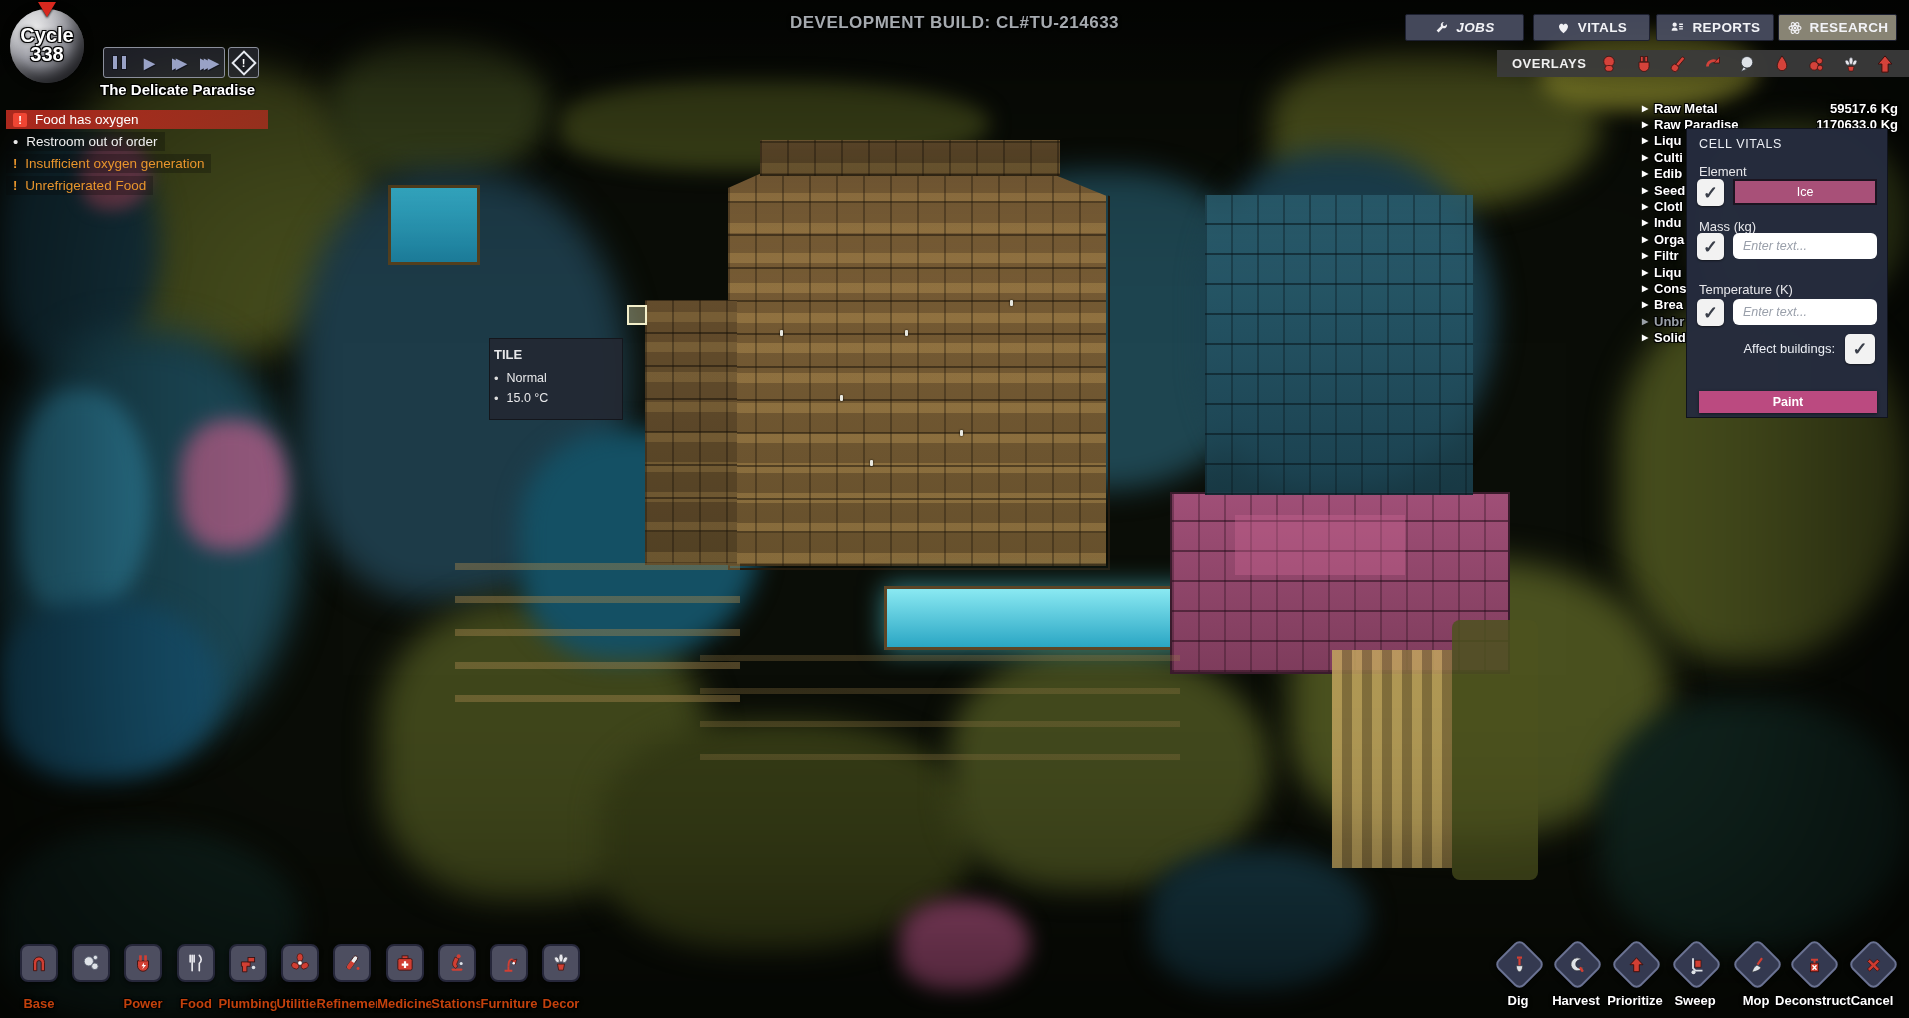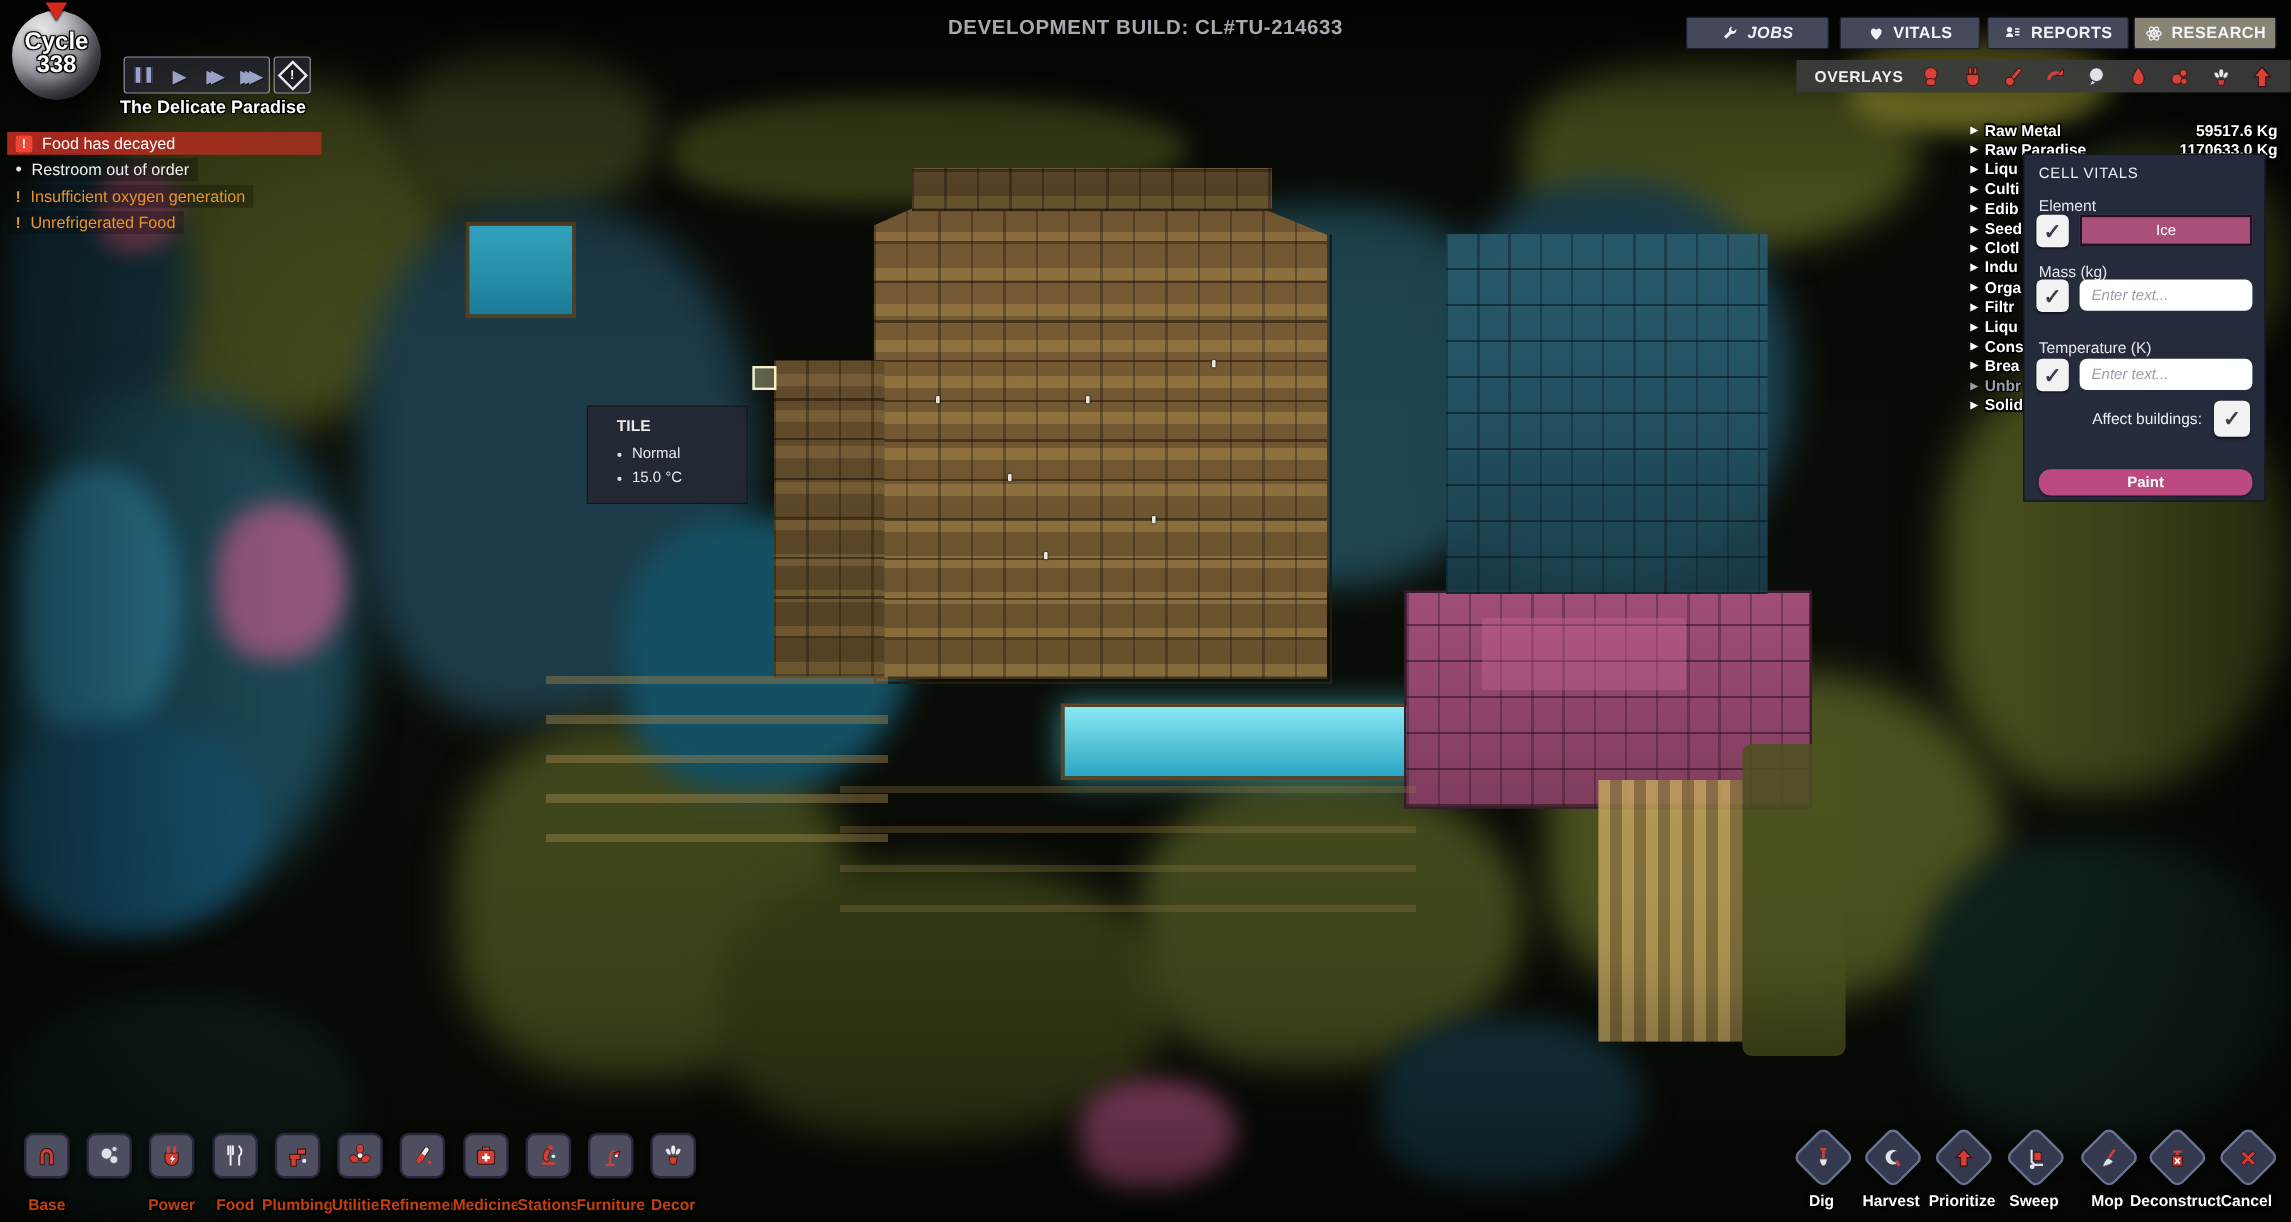--- a/index.html
+++ b/index.html
@@ -94,24 +94,24 @@
      display:flex;align-items:center;justify-content:center;color:#3a3f4a;font-size:18px;font-weight:700;
      box-shadow:0 1px 2px rgba(0,0,0,.5);cursor:pointer;}
   .pinput{position:absolute;left:46px;width:144px;height:26px;border:none;border-radius:6px;
      background:#fff;font-family:"Liberation Sans",sans-serif;font-size:12.5px;padding:0 10px;box-sizing:border-box;}
   .pinput::placeholder{font-style:italic;color:#9aa0ab;}
   #ice-btn{position:absolute;left:46px;top:50px;width:144px;height:26px;background:#a85078;
      border:2px solid #1c1420;color:#fff;font-size:12.5px;display:flex;align-items:center;justify-content:center;cursor:pointer;box-sizing:border-box;}
   #affect-lab{position:absolute;right:52px;top:212px;font-size:13px;color:#eceff5;}
   #paint-btn{position:absolute;left:12px;top:262px;width:178px;height:22px;background:#bb4a80;
      color:#fff;font-size:12.5px;font-weight:700;display:flex;align-items:center;justify-content:center;cursor:pointer;
-     box-shadow:0 1px 3px rgba(0,0,0,.5);border-radius:10px;}
+     box-shadow:0 1px 3px rgba(0,0,0,.5);}
   
   #tooltip{left:489px;top:338px;width:134px;height:82px;background:rgba(36,40,50,.9);
-     border:1px solid #14161c;z-index:25;color:#e8e8ea;box-sizing:border-box;padding:8px 24px;}
+     border:1px solid #14161c;z-index:25;color:#e8e8ea;box-sizing:border-box;padding:8px 4px;}
   #tooltip .tt{font-size:13px;font-weight:700;margin-bottom:6px;}
   #tooltip .ti{font-size:12.5px;display:flex;gap:8px;align-items:center;height:20px;}
   #tooltip .ti .b{font-size:13px;color:#dcdcdc;}
   #cursorcell{left:627px;top:305px;width:16px;height:16px;border:2px solid #f3efca;
      background:rgba(248,240,180,.35);z-index:24;}
   
   .btile{position:absolute;top:944px;width:38px;height:38px;background:#4d4e60;
      border:2px solid #26273a;border-radius:8px;box-sizing:border-box;display:flex;
      align-items:center;justify-content:center;z-index:40;cursor:pointer;box-shadow:0 2px 4px rgba(0,0,0,.5);}
   .blab{position:absolute;top:996px;width:76px;text-align:center;color:#c2410c;
@@ -242,21 +242,21 @@
     </div>
 </div>
 
 <div id="colony-name" class="abs outl">The Delicate Paradise</div>
 
 <div id="alerts" class="abs">
   <div class="al critical">
     <span class="chip">
         <span>!</span>
       </span>
-    <span>Food has decayed</span>
+    <span>Food has oxygen</span>
   </div>
   <div class="al notice">
     <span class="dot">•</span>
     <span>Restroom out of order</span>
   </div>
   <div class="al warning">
     <span class="ex">!</span>
     <span>Insufficient oxygen generation</span>
   </div>
   <div class="al warning">

